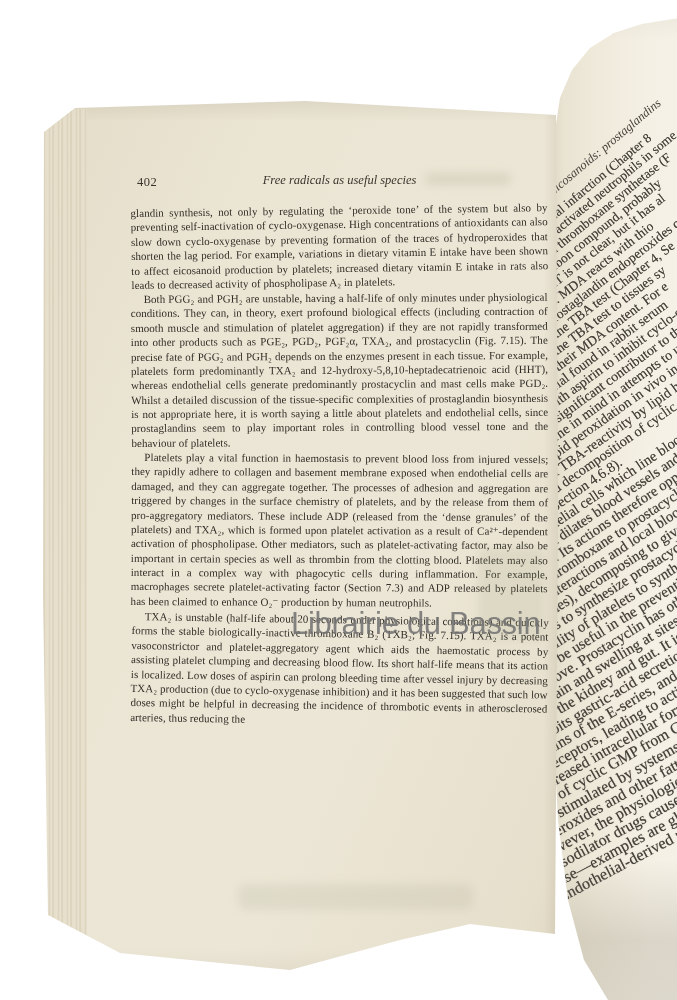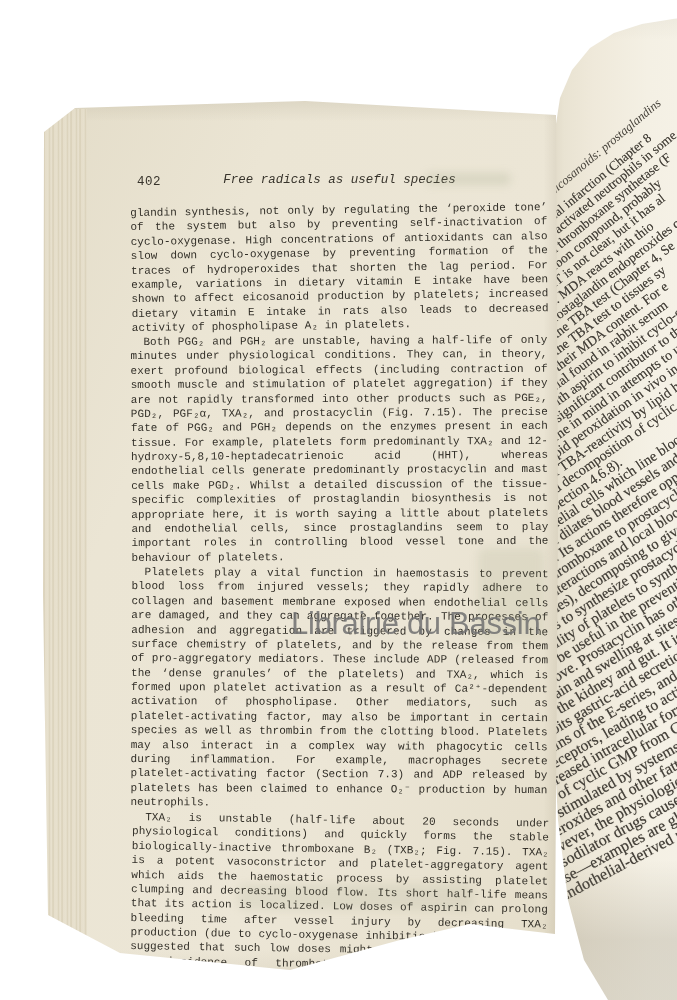--- a/index.html
+++ b/index.html
@@ -19,21 +19,21 @@
   .rp-line{position:absolute;left:10px;white-space:nowrap;font-size:13px;color:#45413a;
     transform-origin:0 50%;
     top:calc(212px + var(--i) * 17.1px);
     transform:rotate(calc(-39.5deg + var(--i) * 0.29deg)) scale(calc(1 + var(--i) * 0.006));
     text-shadow:0 0 0.6px rgba(70,65,55,0.7);}
 
   
   .left-page{position:absolute;left:35px;top:95px;width:535px;height:890px;z-index:2;
     background:linear-gradient(113deg,#e3dcc8 0%,#ebe5d4 28%,#ece6d6 62%,#e6dfcc 92%,#ddd5bf 100%);
     clip-path:polygon(40px 13px,270px 6px,521px 20px,523px 420px,520px 839px,435px 829px,365px 845px,255px 875px,85px 858px,13px 820px,8px 500px,9px 37px);
-    filter:drop-shadow(0 5px 7px rgba(95,90,75,0.28));font-family:Liberation Mono, monospace;}
+    filter:drop-shadow(0 5px 7px rgba(95,90,75,0.28));}
   .left-page::before{content:"";position:absolute;inset:0;
     background:linear-gradient(to bottom,rgba(125,115,90,0.16),rgba(125,115,90,0) 3%),
                linear-gradient(to left,rgba(118,106,80,0.22),rgba(118,106,80,0) 5%),
                linear-gradient(to bottom,rgba(125,115,90,0) 96%,rgba(125,115,90,0.12) 100%);}
   .stack{position:absolute;left:6px;top:14px;width:46px;height:844px;
     background:repeating-linear-gradient(to right,#e2dac6 0px,#e9e2cf 2px,#cfc5aa 3px,#e5ddc9 4px,#e7e0cd 7px,#d6cdb4 9px);
     opacity:0.85;}
   .lp-header{position:absolute;left:96px;top:78px;width:417px;height:16px;font-size:12.5px;color:#38342c;}
   .pagenum{position:absolute;left:6px;top:2px;letter-spacing:0.5px;}
   .running{display:block;text-align:center;font-style:italic;}

